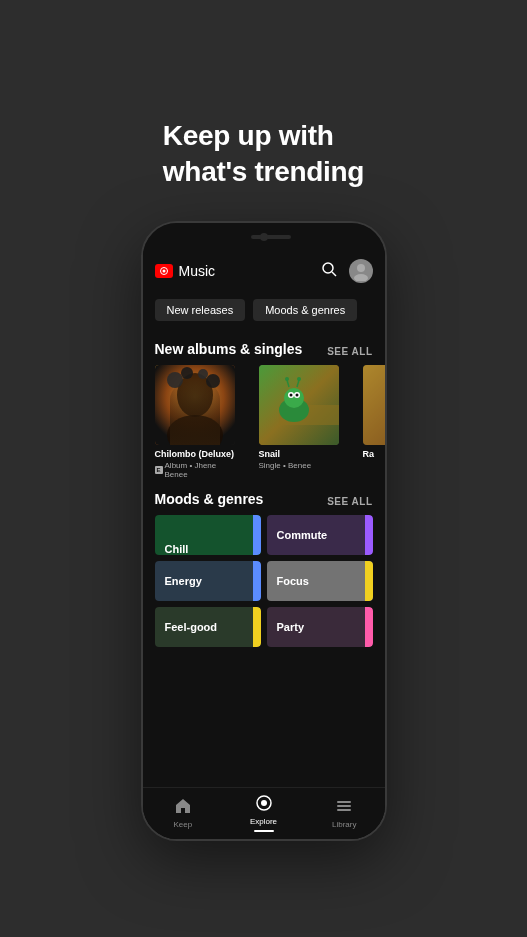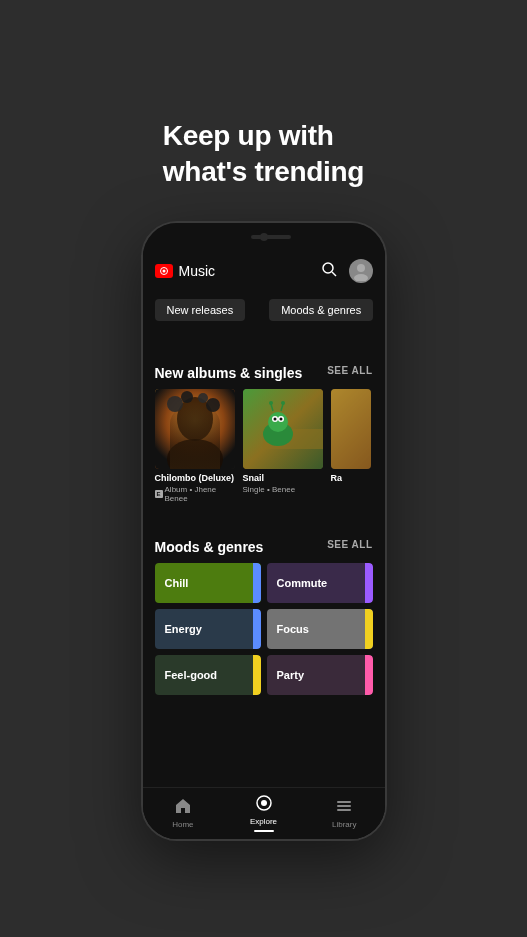--- a/index.html
+++ b/index.html
@@ -111,21 +111,21 @@
       background: #888;
       overflow: hidden;
       display: flex;
       align-items: center;
       justify-content: center;
     }
 
     
     .tab-chips {
       display: flex;
-      gap: 24px;
+      gap: 8px;
       padding: 8px 12px;
       background: #111;
     }
     .tab-chip {
       background: #2a2a2a;
       color: #fff;
       font-size: 11px;
       padding: 5px 12px;
       border-radius: 4px;
       cursor: pointer;
@@ -143,42 +143,41 @@
       background: #111;
     }
     .scroll-content::-webkit-scrollbar { display: none; }
 
     
     .section {
       padding: 12px 0 0 0;
     }
     .section-header {
       display: flex;
-      align-items: flex-start;
+      align-items: flex-end;
       justify-content: space-between;
       padding: 0 12px 8px 12px;
-      margin-top: 24px;
     }
     .section-title {
       color: #fff;
       font-size: 14px;
       font-weight: 700;
     }
     .see-all {
       color: #aaa;
       font-size: 10px;
       font-weight: 600;
       letter-spacing: 0.5px;
       cursor: pointer;
     }
 
     
     .albums-row {
       display: flex;
-      gap: 0;
+      gap: 16px;
       padding-left: 12px;
       overflow-x: hidden;
     }
     .album-item {
       flex-shrink: 0;
       width: 80px;
       margin-right: 8px;
     }
     .album-cover {
       width: 80px;
@@ -459,21 +458,21 @@
         </div>
       </div>
 
       <div class="moods-section">
         <div class="section-header">
           <span class="section-title">Moods &amp; genres</span>
           <span class="see-all">SEE ALL</span>
         </div>
         <div class="moods-grid">
 
-          <div class="mood-card" style="background:#4d7c0f;">
+          <div class="mood-card" style="background:#14532d;align-items:flex-end;">
             <span class="mood-label">Chill</span>
             <div class="mood-accent" style="background:#5b8cff;"></div>
           </div>
 
           <div class="mood-card" style="background:#3a2a4a;">
             <span class="mood-label">Commute</span>
             <div class="mood-accent" style="background:#9b5bff;"></div>
           </div>
 
           <div class="mood-card" style="background:#2a3a4a;">
@@ -501,21 +500,21 @@
       <div style="height:12px;"></div>
     </div>
 
     <div class="bottom-nav">
       <div class="nav-item">
         <span class="nav-icon">
           <svg width="16" height="16" viewBox="0 0 16 16" fill="#888">
             <path d="M8 1L1 7v8h5v-5h4v5h5V7L8 1z"></path>
           </svg>
         </span>
-        <span class="nav-label">Home</span>
+        <span class="nav-label">Keep</span>
       </div>
       <div class="nav-item">
         <span class="nav-icon active">
           <svg width="16" height="16" viewBox="0 0 16 16" fill="none">
             <circle cx="8" cy="8" r="7" stroke="white" stroke-width="1.5"></circle>
             <circle cx="8" cy="8" r="3" fill="white"></circle>
           </svg>
         </span>
         <span class="nav-label active">Explore</span>
         <div class="nav-underline"></div>

